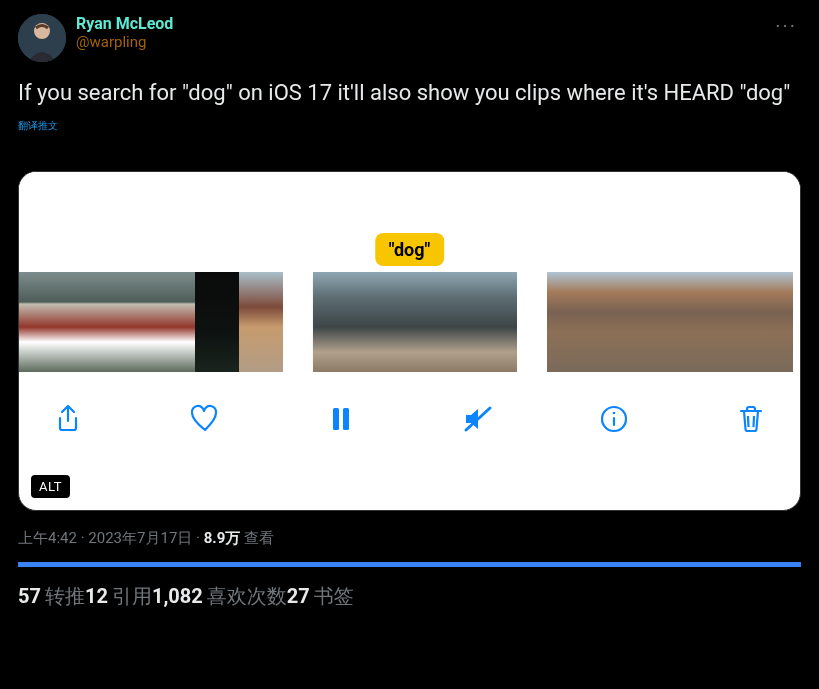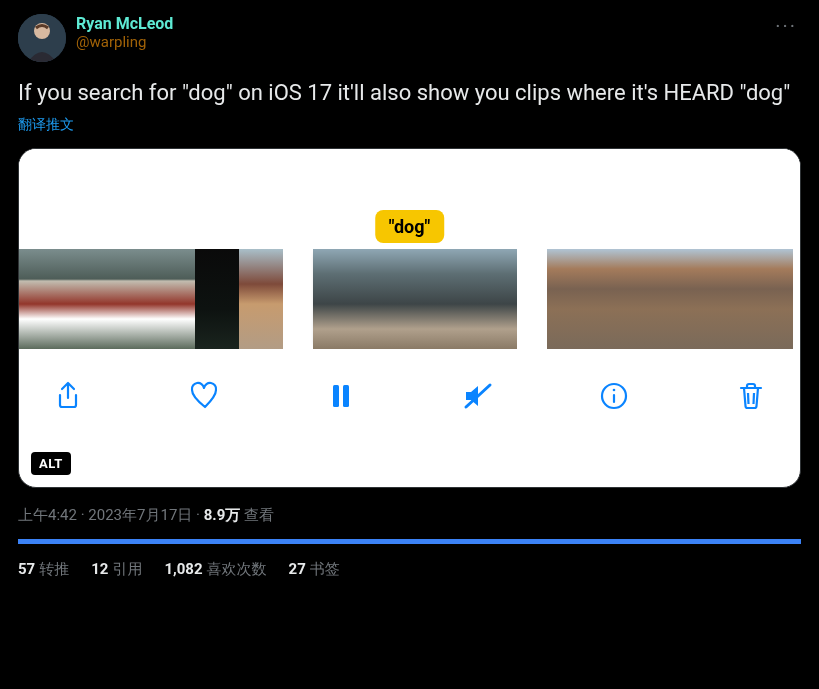--- a/index.html
+++ b/index.html
@@ -48,22 +48,22 @@
     cursor: pointer;
   }
   .body-text {
     font-size: 22px;
     line-height: 1.35;
     color: #e7e9ea;
     margin-bottom: 6px;
   }
   .translate-link {
     color: #1d9bf0;
-    font-size: 14px;
-    margin-bottom: 4px;
+    font-size: 10px;
+    margin-bottom: 28px;
     display: inline-block;
     cursor: pointer;
   }
   .media-card {
     background: #fff;
     border-radius: 18px;
     overflow: hidden;
     margin-top: 10px;
     position: relative;
     height: 340px;
@@ -137,39 +137,38 @@
     color: #0a84ff;
   }
   .tb-btn svg { width: 32px; height: 32px; stroke: #0a84ff; fill: none; stroke-width: 2.2; }
   .tb-btn.solid svg { fill: #0a84ff; stroke: none; }
   .alt-badge {
     position: absolute;
     left: 12px;
     bottom: 12px;
     background: #000;
     color: #fff;
-    font-weight: 700;
+    font-weight: 400;
     font-size: 13px;
     padding: 4px 8px;
     border-radius: 4px;
     letter-spacing: 0.5px;
   }
   .meta-line {
     margin-top: 18px;
     font-size: 15px;
     color: #71767b;
     padding-bottom: 14px;
     border-bottom: 5px solid #3b82f6;
   }
   .meta-line .views-count { color: #e7e9ea; font-weight: 700; }
   .stats {
     display: flex;
-    gap: 22px;
     padding: 16px 0 0 0;
-    font-size: 15px;
+    font-size: 20px;
     color: #71767b;
   }
   .stats .stat .num { color: #e7e9ea; font-weight: 700; margin-right: 4px; }
 </style>
 </head>
 <body>
 
 <div class="tweet">
 
   <div class="header">

